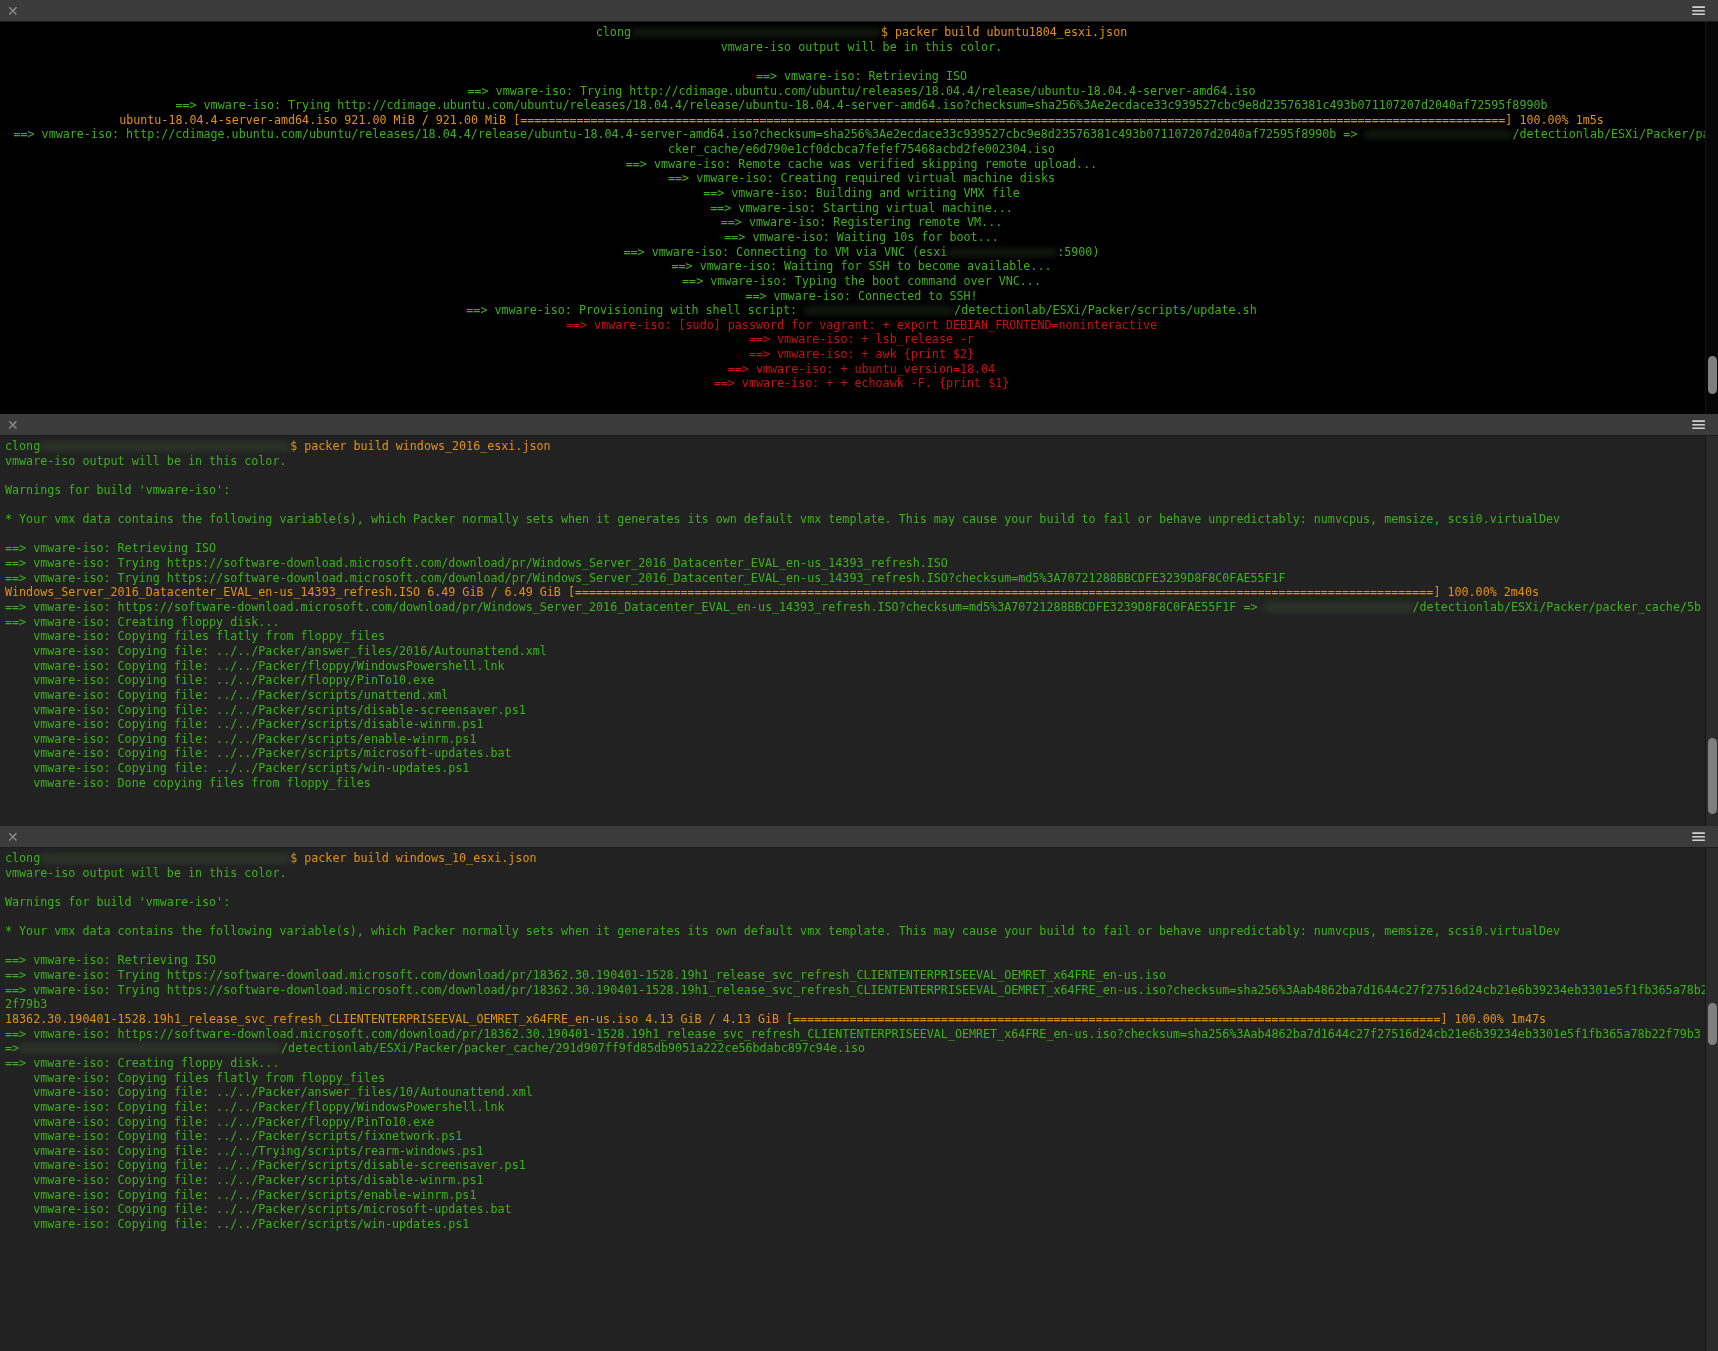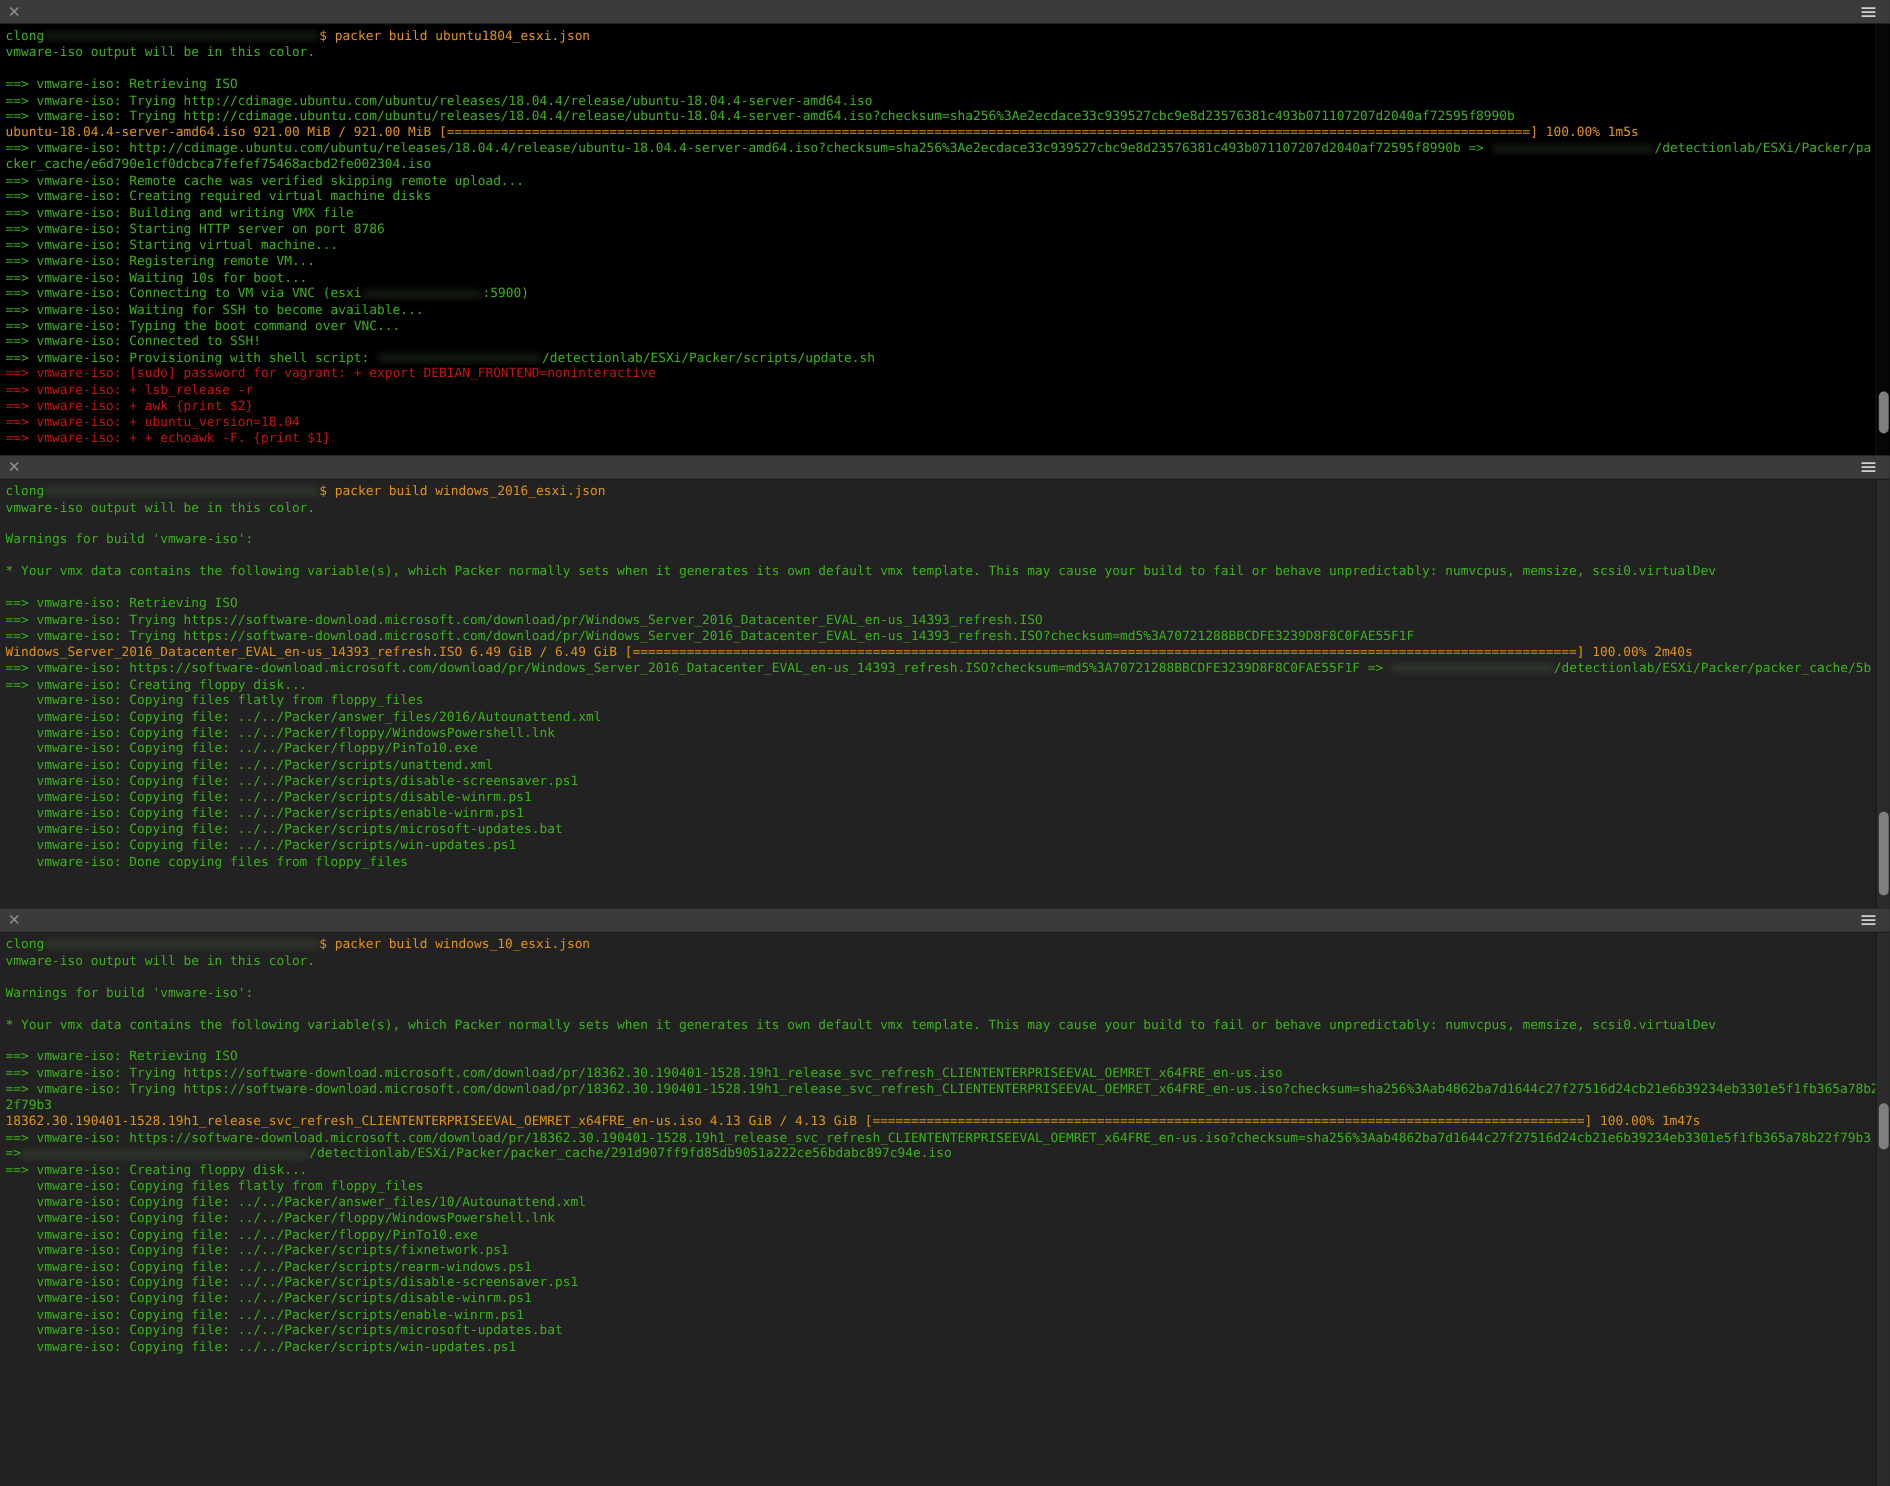--- a/index.html
+++ b/index.html
@@ -45,35 +45,34 @@
   }
 </style>
 </head>
 <body>
 
 <div class="pane" style="top:0;">
   <div class="titlebar">
     <span class="close">✕</span>
     <span class="menu">≡</span>
   </div>
-  <div class="content black" style="height:392px;">
+  <div class="content black" style="height:392px;text-align:center;">
     <div class="rows">
         <div class="row"><span class="c-green">clong</span><span class="redacted" style="width: 250px;"></span><span class="c-orange">$ packer build ubuntu1804_esxi.json</span></div>
         <div class="row"><span class="c-green">vmware-iso output will be in this color.</span></div>
         <div class="row"></div>
         <div class="row"><span class="c-green">==&gt; vmware-iso: Retrieving ISO</span></div>
         <div class="row"><span class="c-green">==&gt; vmware-iso: Trying http://cdimage.ubuntu.com/ubuntu/releases/18.04.4/release/ubuntu-18.04.4-server-amd64.iso</span></div>
         <div class="row"><span class="c-green">==&gt; vmware-iso: Trying http://cdimage.ubuntu.com/ubuntu/releases/18.04.4/release/ubuntu-18.04.4-server-amd64.iso?checksum=sha256%3Ae2ecdace33c939527cbc9e8d23576381c493b071107207d2040af72595f8990b</span></div>
         <div class="row"><span class="c-orange">ubuntu-18.04.4-server-amd64.iso 921.00 MiB / 921.00 MiB [============================================================================================================================================] 100.00% 1m5s</span></div>
         <div class="row"><span class="c-green">==&gt; vmware-iso: http://cdimage.ubuntu.com/ubuntu/releases/18.04.4/release/ubuntu-18.04.4-server-amd64.iso?checksum=sha256%3Ae2ecdace33c939527cbc9e8d23576381c493b071107207d2040af72595f8990b =&gt; </span><span class="redacted" style="width: 148px;"></span><span class="c-green">/detectionlab/ESXi/Packer/pa</span></div>
         <div class="row"><span class="c-green">cker_cache/e6d790e1cf0dcbca7fefef75468acbd2fe002304.iso</span></div>
         <div class="row"><span class="c-green">==&gt; vmware-iso: Remote cache was verified skipping remote upload...</span></div>
         <div class="row"><span class="c-green">==&gt; vmware-iso: Creating required virtual machine disks</span></div>
         <div class="row"><span class="c-green">==&gt; vmware-iso: Building and writing VMX file</span></div>
-        <div class="row"><span class="c-green">==&gt; vmware-iso: Starting HTTP server on port 8786</span></div>
         <div class="row"><span class="c-green">==&gt; vmware-iso: Starting virtual machine...</span></div>
         <div class="row"><span class="c-green">==&gt; vmware-iso: Registering remote VM...</span></div>
         <div class="row"><span class="c-green">==&gt; vmware-iso: Waiting 10s for boot...</span></div>
         <div class="row"><span class="c-green">==&gt; vmware-iso: Connecting to VM via VNC (esxi</span><span class="redacted" style="width: 110px;"></span><span class="c-green">:5900)</span></div>
         <div class="row"><span class="c-green">==&gt; vmware-iso: Waiting for SSH to become available...</span></div>
         <div class="row"><span class="c-green">==&gt; vmware-iso: Typing the boot command over VNC...</span></div>
         <div class="row"><span class="c-green">==&gt; vmware-iso: Connected to SSH!</span></div>
         <div class="row"><span class="c-green">==&gt; vmware-iso: Provisioning with shell script: </span><span class="redacted" style="width: 150px;"></span><span class="c-green">/detectionlab/ESXi/Packer/scripts/update.sh</span></div>
         <div class="row"><span class="c-red">==&gt; vmware-iso: [sudo] password for vagrant: + export DEBIAN_FRONTEND=noninteractive</span></div>
         <div class="row"><span class="c-red">==&gt; vmware-iso: + lsb_release -r</span></div>
@@ -145,21 +144,21 @@
         <div class="row"><span class="c-green">2f79b3</span></div>
         <div class="row"><span class="c-orange">18362.30.190401-1528.19h1_release_svc_refresh_CLIENTENTERPRISEEVAL_OEMRET_x64FRE_en-us.iso 4.13 GiB / 4.13 GiB [============================================================================================] 100.00% 1m47s</span></div>
         <div class="row"><span class="c-green">==&gt; vmware-iso: https://software-download.microsoft.com/download/pr/18362.30.190401-1528.19h1_release_svc_refresh_CLIENTENTERPRISEEVAL_OEMRET_x64FRE_en-us.iso?checksum=sha256%3Aab4862ba7d1644c27f27516d24cb21e6b39234eb3301e5f1fb365a78b22f79b3</span></div>
         <div class="row"><span class="c-green">=&gt;</span><span class="redacted" style="width: 262px;"></span><span class="c-green">/detectionlab/ESXi/Packer/packer_cache/291d907ff9fd85db9051a222ce56bdabc897c94e.iso</span></div>
         <div class="row"><span class="c-green">==&gt; vmware-iso: Creating floppy disk...</span></div>
         <div class="row"><span class="c-green">    vmware-iso: Copying files flatly from floppy_files</span></div>
         <div class="row"><span class="c-green">    vmware-iso: Copying file: ../../Packer/answer_files/10/Autounattend.xml</span></div>
         <div class="row"><span class="c-green">    vmware-iso: Copying file: ../../Packer/floppy/WindowsPowershell.lnk</span></div>
         <div class="row"><span class="c-green">    vmware-iso: Copying file: ../../Packer/floppy/PinTo10.exe</span></div>
         <div class="row"><span class="c-green">    vmware-iso: Copying file: ../../Packer/scripts/fixnetwork.ps1</span></div>
-        <div class="row"><span class="c-green">    vmware-iso: Copying file: ../../Packer/scripts/rearm-windows.ps1</span></div>
+        <div class="row"><span class="c-green">    vmware-iso: Copying file: ../../Trying/scripts/rearm-windows.ps1</span></div>
         <div class="row"><span class="c-green">    vmware-iso: Copying file: ../../Packer/scripts/disable-screensaver.ps1</span></div>
         <div class="row"><span class="c-green">    vmware-iso: Copying file: ../../Packer/scripts/disable-winrm.ps1</span></div>
         <div class="row"><span class="c-green">    vmware-iso: Copying file: ../../Packer/scripts/enable-winrm.ps1</span></div>
         <div class="row"><span class="c-green">    vmware-iso: Copying file: ../../Packer/scripts/microsoft-updates.bat</span></div>
         <div class="row"><span class="c-green">    vmware-iso: Copying file: ../../Packer/scripts/win-updates.ps1</span></div>
       </div>
     <div class="gutter">
       <div class="thumb" style="top:155px;height:42px;"></div>
     </div>
   </div>

